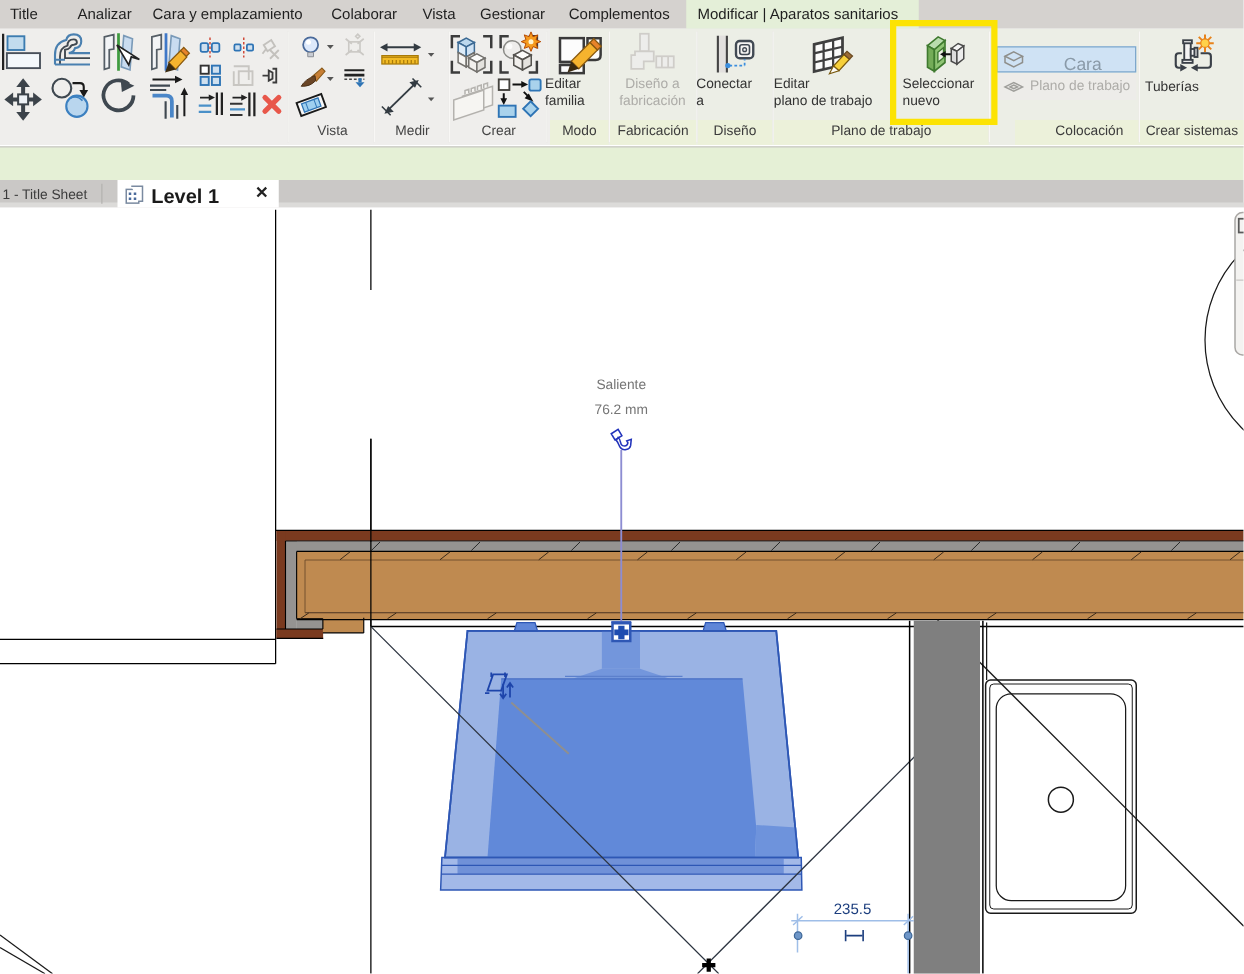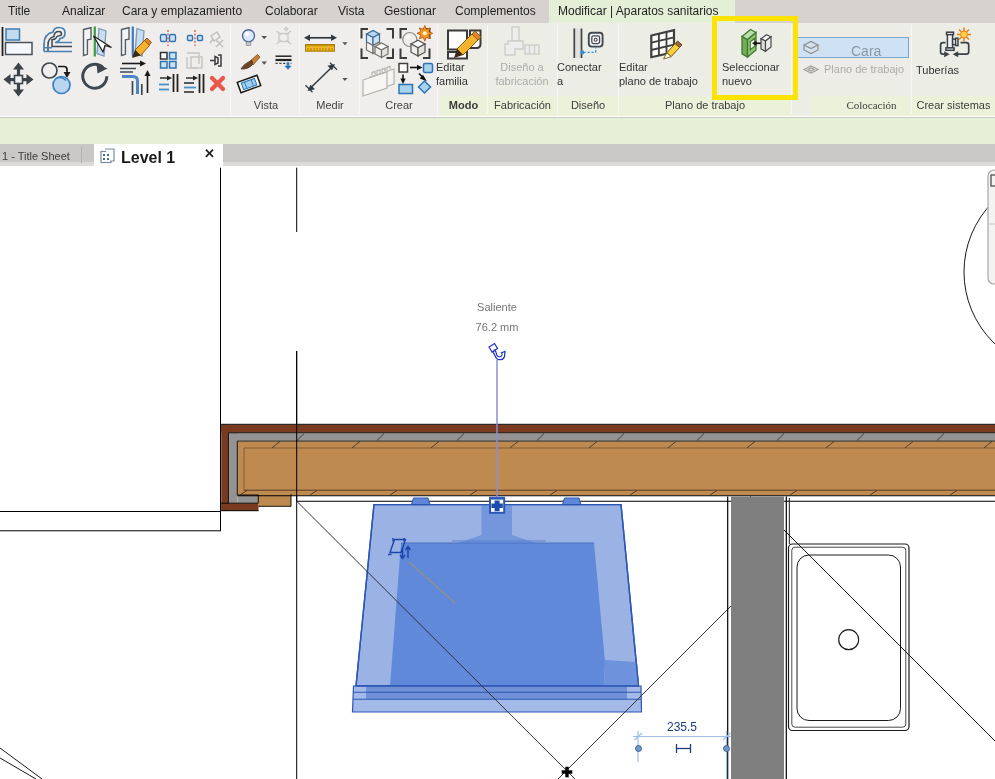--- a/index.html
+++ b/index.html
@@ -40,25 +40,25 @@
     <span style="left:384px">Gestionar</span>
     <span style="left:455px">Complementos</span>
     <span style="left:558px">Modificar | Aparatos sanitarios</span>
   </div>
   <div id="ribbon"></div>
   <div id="ribbongreen"></div>
 
   <div class="plabel" style="left:232px;width:68px;">Vista</div>
   <div class="plabel" style="left:300px;width:60px;">Medir</div>
   <div class="plabel" style="left:360px;width:78px;">Crear</div>
-  <div class="plabelg" style="left:440px;width:47px;font-weight:bold;">Modo</div>
+  <div class="plabelg" style="left:440px;width:47px;">Modo</div>
   <div class="plabelg" style="left:488px;width:69px;">Fabricación</div>
   <div class="plabelg" style="left:558px;width:60px;">Diseño</div>
   <div class="plabelg" style="left:619px;width:172px;">Plano de trabajo</div>
-  <div class="plabelg" style="left:812px;width:119px;font-family:Liberation Serif, serif;">Colocación</div>
+  <div class="plabelg" style="left:812px;width:119px;">Colocación</div>
   <div class="plabelg" style="left:912px;width:83px;">Crear sistemas</div>
 
   <div class="vsep" style="left:230px"></div>
   <div class="vsep" style="left:299px"></div>
   <div class="vsep" style="left:359px"></div>
   <div class="vsep" style="left:437px"></div>
   <div class="vsep" style="left:487px"></div>
   <div class="vsep" style="left:557px"></div>
   <div class="vsep" style="left:618px"></div>
   <div class="vsep" style="left:791px"></div>

